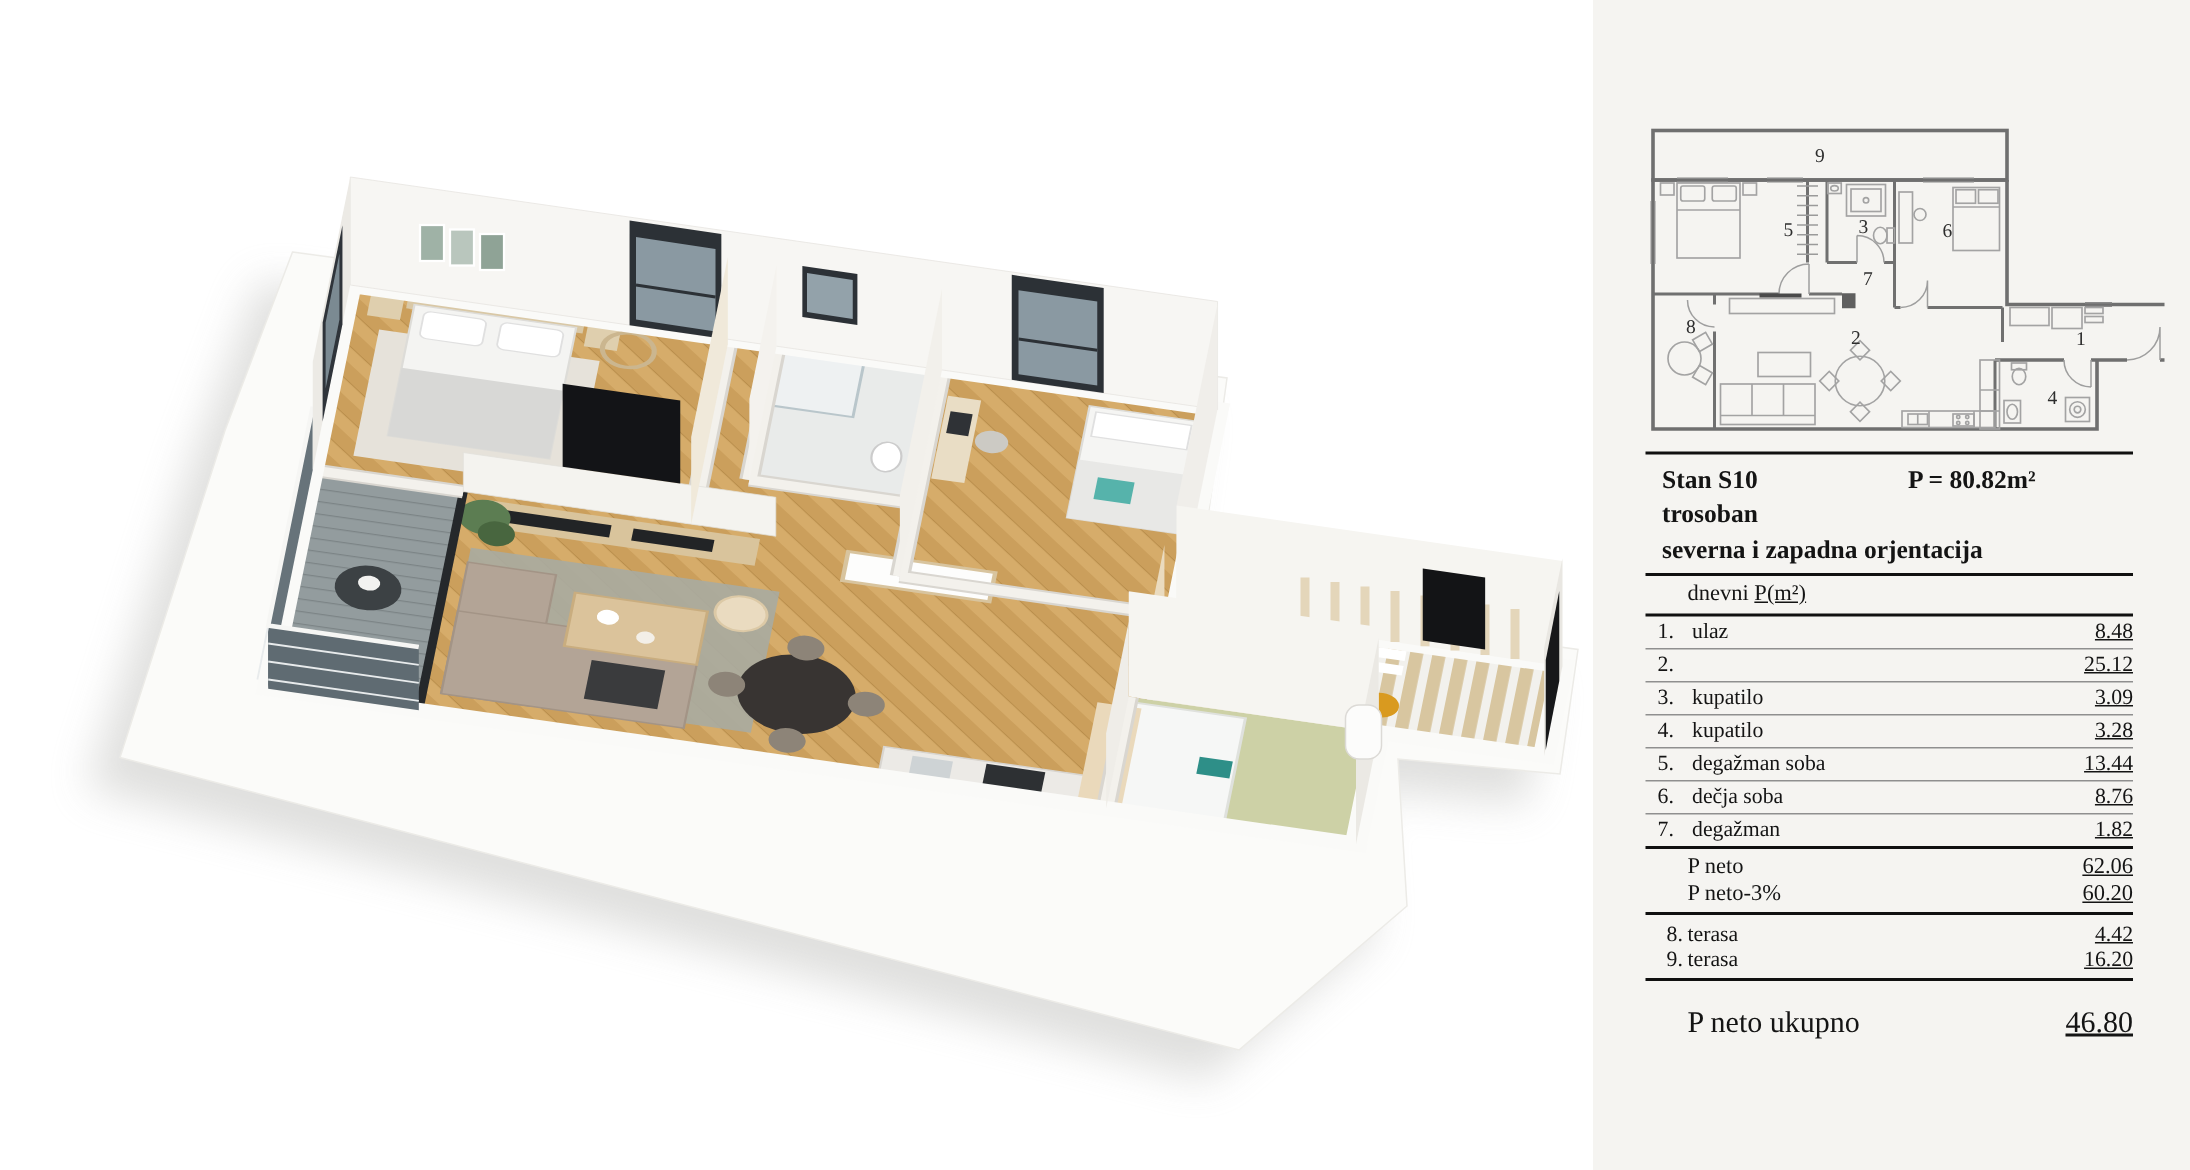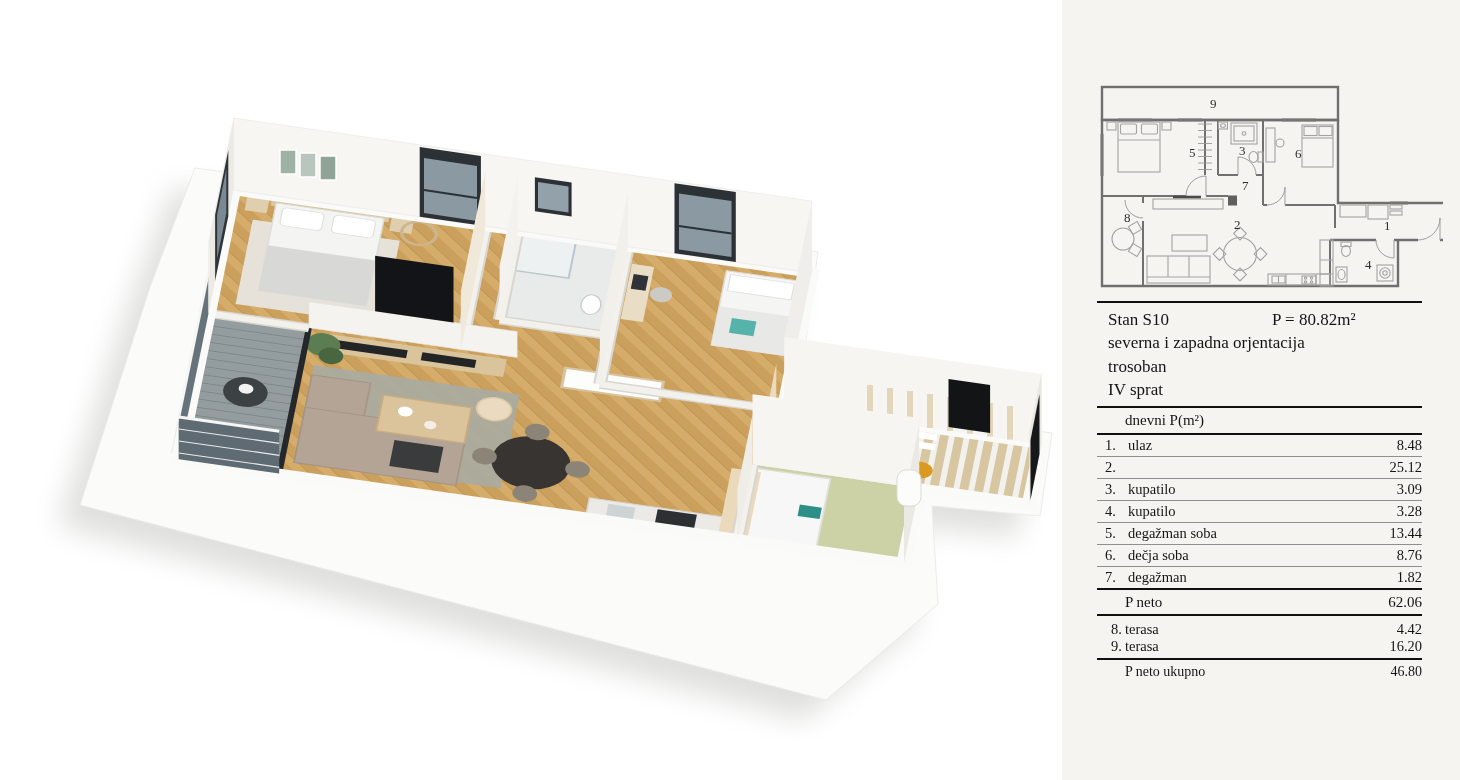--- a/index.html
+++ b/index.html
@@ -5,36 +5,36 @@
   html,body{margin:0;padding:0;background:#ffffff;}
   .canvas{position:relative;width:1460px;height:780px;background:#ffffff;overflow:hidden;
           font-family:"Liberation Serif", serif;}
   .render3d{position:absolute;left:0;top:0;}
   .panel{position:absolute;left:1062px;top:0;width:398px;height:780px;background:#f5f4f1;}
   .plan2d{position:absolute;left:28px;top:78px;}
   .info{position:absolute;left:35px;top:301px;width:325px;color:#141414;}
   .rule-thick{height:0;border-top:2.6px solid #101010;}
   .rule-med{height:0;border-top:2.2px solid #101010;}
   .hdr{padding:5px 0 4px 11px;}
-  .hdr .line{position:relative;height:23.4px;line-height:23.4px;font-weight:normal;font-size:17px;}
+  .hdr .line{position:relative;height:23.4px;line-height:23.4px;font-weight:bold;font-size:17px;}
   .hdr .ptotal{position:absolute;left:164px;top:0;}
   .thead{position:relative;height:25px;line-height:25px;font-size:15px;padding-left:28px;}
   .trow{position:relative;height:21px;line-height:21px;font-size:14.5px;display:flex;align-items:center;
         border-bottom:1px solid #8f8f8f;}
   .trow.lastrow{border-bottom:none;}
   .trow .num{display:inline-block;padding-left:8px;width:14px;}
   .trow .rname{margin-left:9px;white-space:nowrap;}
-  .val{margin-left:auto;}
+  .val{margin-left:auto;text-decoration:underline;}
   .sumblock{padding:4px 0 3px 0;font-size:15px;}
   .sumrow{display:flex;height:17.5px;line-height:17.5px;padding-left:28px;}
   .terblock{padding:5px 0 4px 0;font-size:14.5px;}
   .terrow{display:flex;height:16.5px;line-height:16.5px;}
   .terrow .num{display:inline-block;padding-left:14px;width:9px;}
   .terrow .rname{margin-left:5px;}
-  .totrow{display:flex;height:24px;line-height:24px;font-size:14px;padding-left:28px;padding-top:0;}
+  .totrow{display:flex;height:24px;line-height:24px;font-size:20px;padding-left:28px;padding-top:16px;}
   svg text.rmnum{font-family:"Liberation Serif",serif;font-size:13px;fill:#2d2d2d;}
 </style>
 </head>
 <body>
 
 <div class="canvas">
 
   <svg class="render3d" width="1062" height="780" viewBox="0 0 1062 780">
     <defs>
       <filter id="soft" x="-30%" y="-30%" width="160%" height="160%">
@@ -300,23 +300,22 @@
       <text class="rmnum" x="275" y="191">4</text>
     </svg>
 
     <div class="info">
       <div class="rule-thick"></div>
       <div class="hdr">
         <div class="line">
           <span>Stan S10</span>
           <span class="ptotal">P = 80.82m²</span>
         </div>
+        <div class="line">trosoban</div>
         <div class="line">severna i zapadna orjentacija</div>
-        <div class="line">trosoban</div>
-        <div class="line">IV sprat</div>
       </div>
       <div class="rule-med"></div>
       <div class="thead">
         <span>dnevni</span>
         <span class="val">P(m²)</span>
       </div>
       <div class="rule-med"></div>
 
       <div class="trow">
         <span class="num">1.</span>
@@ -351,20 +350,24 @@
         <span class="num">7.</span>
         <span class="rname">degažman</span>
         <span class="val">1.82</span>
       </div>
 
       <div class="rule-thick"></div>
       <div class="sumblock">
         <div class="sumrow">
           <span>P neto</span>
           <span class="val">62.06</span>
+        </div>
+        <div class="sumrow">
+          <span>P neto-3%</span>
+          <span class="val">60.20</span>
         </div>
       </div>
       <div class="rule-thick"></div>
       <div class="terblock">
         <div class="terrow">
           <span class="num">8.</span>
           <span class="rname">terasa</span>
           <span class="val">4.42</span>
         </div>
         <div class="terrow">

